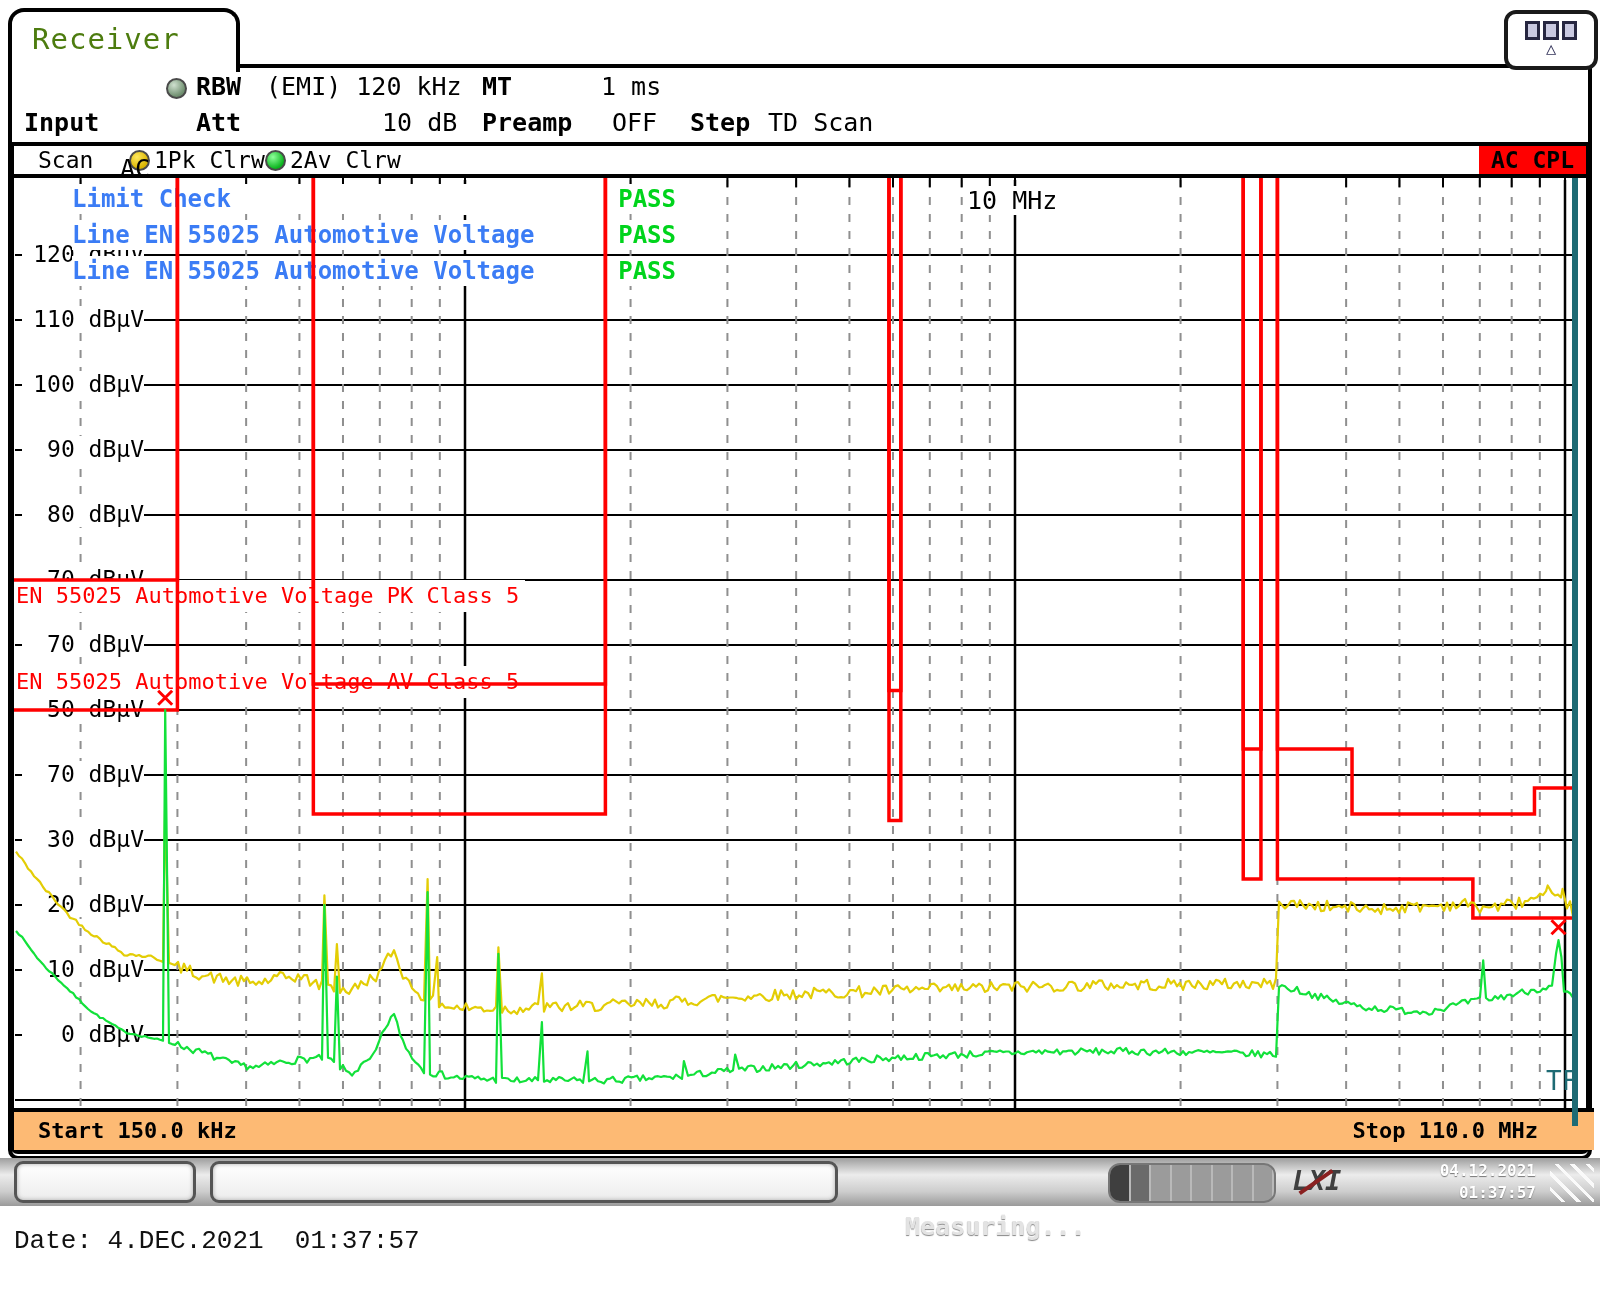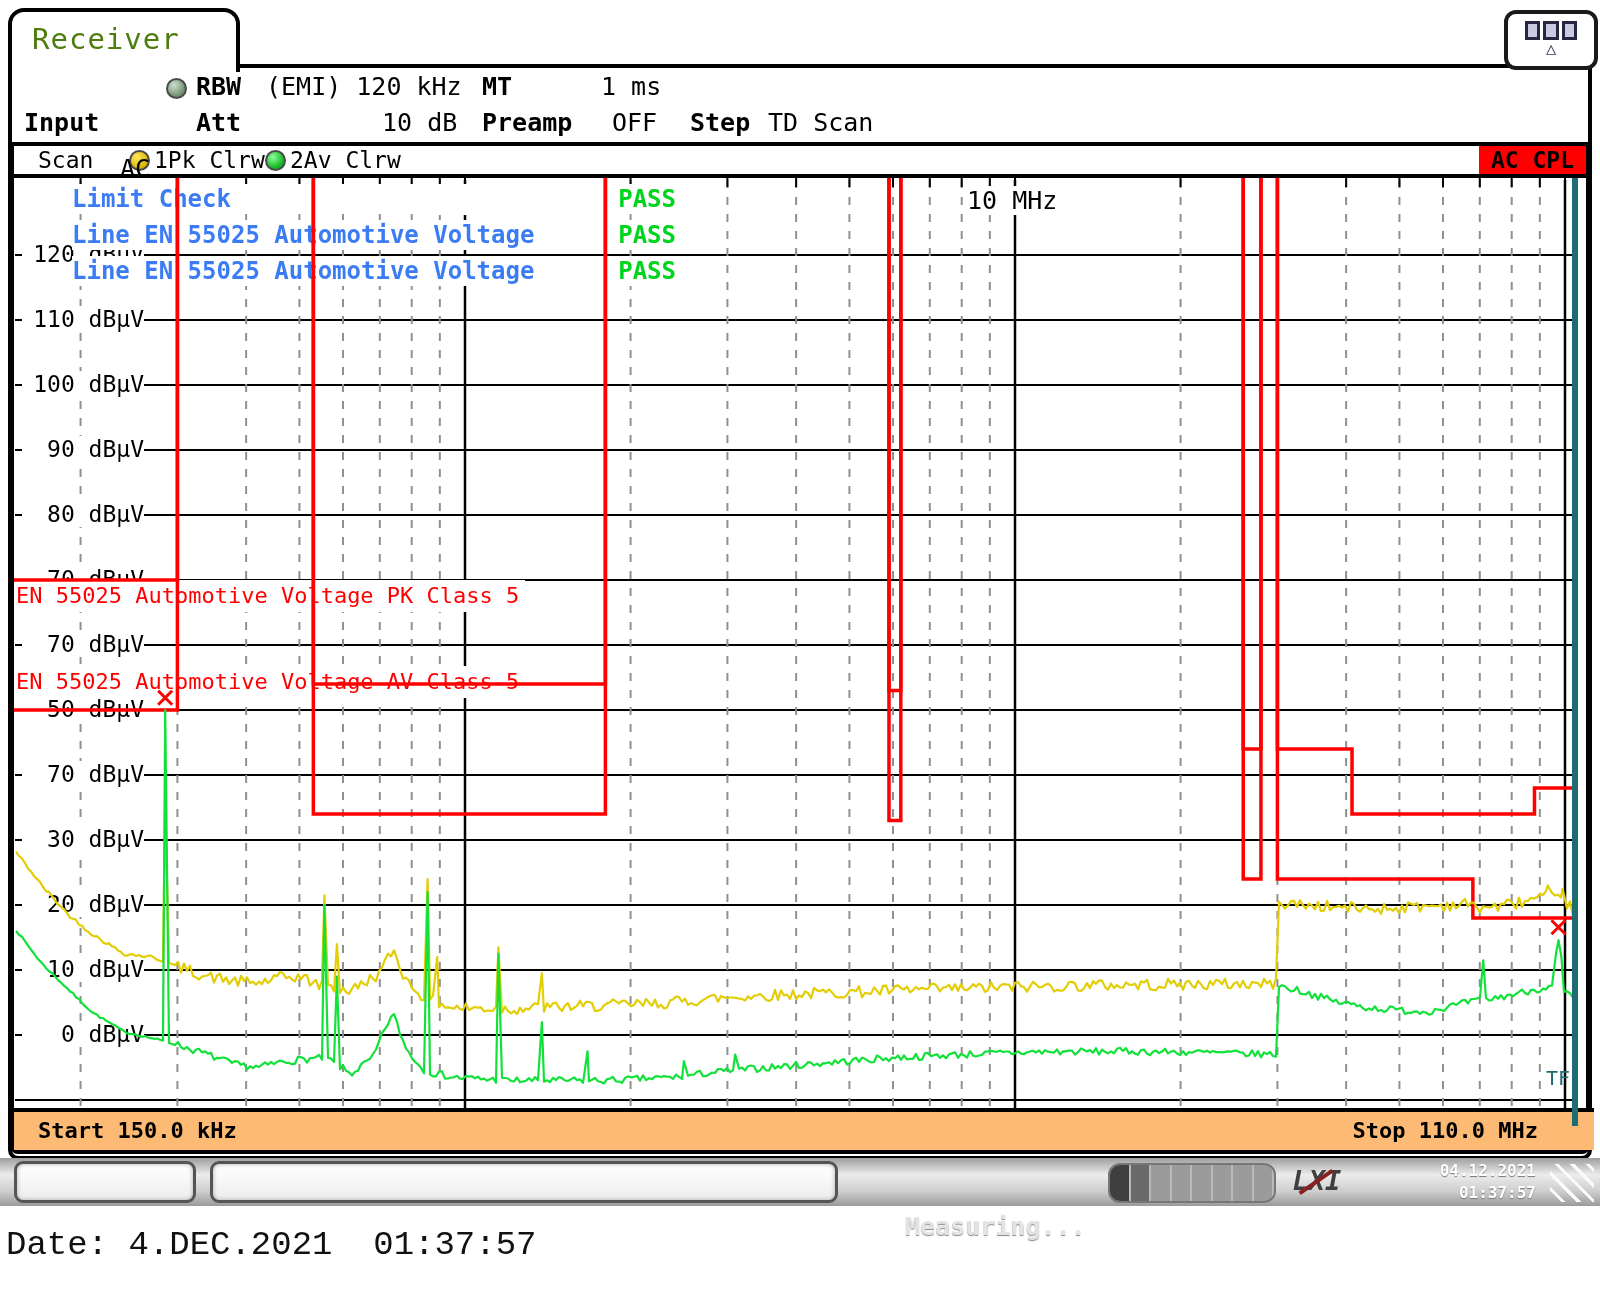--- a/index.html
+++ b/index.html
@@ -34,21 +34,21 @@
   .plotwrap svg{position:absolute;left:0;top:0;}
   .tealedge{position:absolute;right:0;top:0;width:6px;height:948px;background:#1e6b74;z-index:9;}
   .lay1{z-index:1}.lay3{z-index:3}
   .ylab{position:absolute;left:8px;width:122px;text-align:right;font-size:23px;background:#fff;
         z-index:2;white-space:pre;line-height:26px;}
   .xlab{position:absolute;top:8px;font-size:25px;background:#fff;z-index:2;padding:0 4px;}
   .lrow{position:absolute;left:58px;width:604px;height:30px;z-index:2;background:#fff;display:flex;
         justify-content:space-between;font-size:24px;font-weight:bold;line-height:30px;white-space:pre;}
   .redlab{position:absolute;left:0px;z-index:2;background:#fff;color:#ff0000;font-size:22px;
         line-height:26px;padding:3px 6px 3px 2px;white-space:pre;}
-  .tf{position:absolute;left:1532px;top:888px;color:#1e6b74;font-size:20px;z-index:3;}
+  .tf{position:absolute;left:1532px;top:888px;color:#1e6b74;font-size:26px;z-index:3;}
   .plotfooter{position:absolute;left:0;bottom:0;width:1564px;height:22px;border-top:4px solid #000;
         background:#fdba74;display:flex;justify-content:space-between;font-size:22px;font-weight:bold;
         line-height:22px;padding:8px;z-index:5;}
   .plotfooter .st1{margin-left:16px;} .plotfooter .st2{margin-right:48px;}
   
   .taskbar{position:absolute;left:0;top:1158px;width:1600px;height:48px;z-index:8;
       background:linear-gradient(180deg,#9e9e9e,#ececec 35%,#cdcdcd 70%,#9a9a9a);}
   .skey{position:absolute;top:3px;height:36px;border:3px solid #555;border-radius:9px;
       background:linear-gradient(180deg,#ffffff,#ededed);box-shadow:inset 0 0 4px #aaa;}
   .measuring{position:absolute;left:905px;top:8px;font-size:25px;font-weight:bold;color:#e3e3e3;
@@ -58,22 +58,22 @@
   .pbar i{flex:1;border-right:2px solid #b9b9b9;}
   .lxi{position:absolute;left:1288px;top:8px;width:58px;height:30px;color:#3f3f3f;font-weight:bold;
       font-style:italic;font-size:27px;line-height:30px;text-align:center;}
   .lxi:after{content:"";position:absolute;left:8px;top:14px;width:40px;height:4px;background:#8a2020;
       transform:rotate(-35deg);}
   .dtime{position:absolute;left:1380px;top:2px;width:156px;text-align:right;color:#fff;
       font-size:16px;line-height:22px;font-weight:bold;text-shadow:0 1px 1px #777;}
   .grip{position:absolute;left:1550px;top:6px;width:44px;height:38px;
       background:repeating-linear-gradient(45deg,transparent 0 8px,#fafafa 8px 11px);}
   
-  .pagedate{position:absolute;left:6px;top:1226px;font-family:"Liberation Mono",monospace;
-      font-size:34px;color:#111;white-space:pre;z-index:2;}
+  .pagedate{position:absolute;left:14px;top:1226px;font-family:"Liberation Mono",monospace;
+      font-size:26px;color:#111;white-space:pre;z-index:2;}
 </style>
 </head>
 <body>
 
 <div id="stage">
 
   <div class="tab">
     <span>Receiver</span>
   </div>
   <div class="topbtn">

